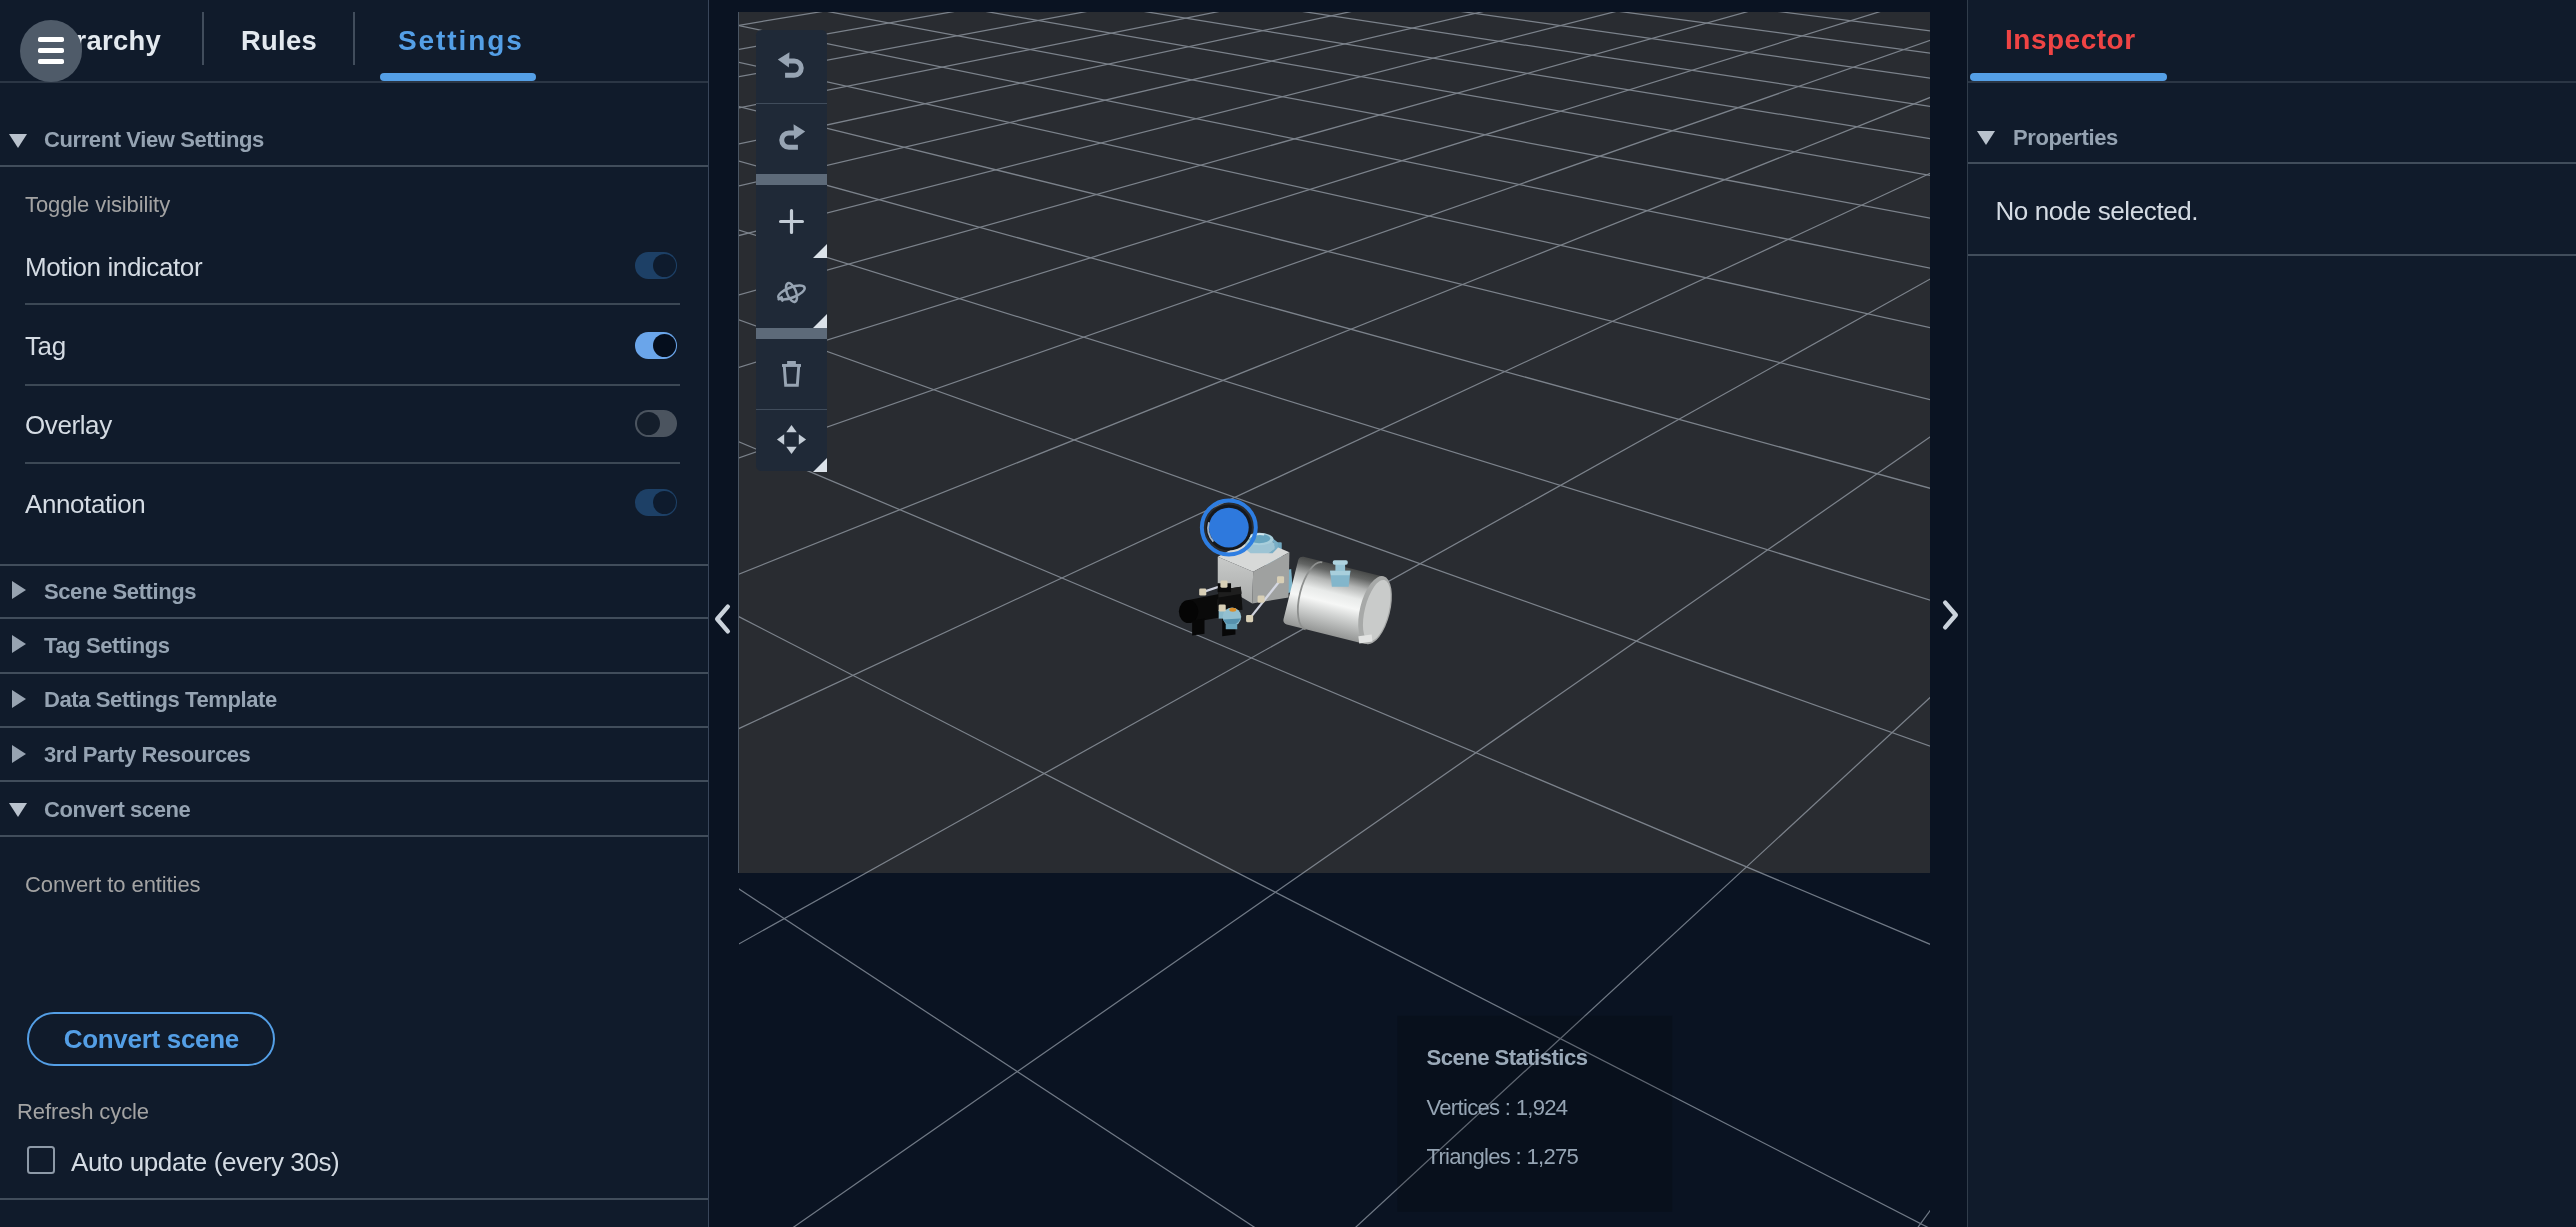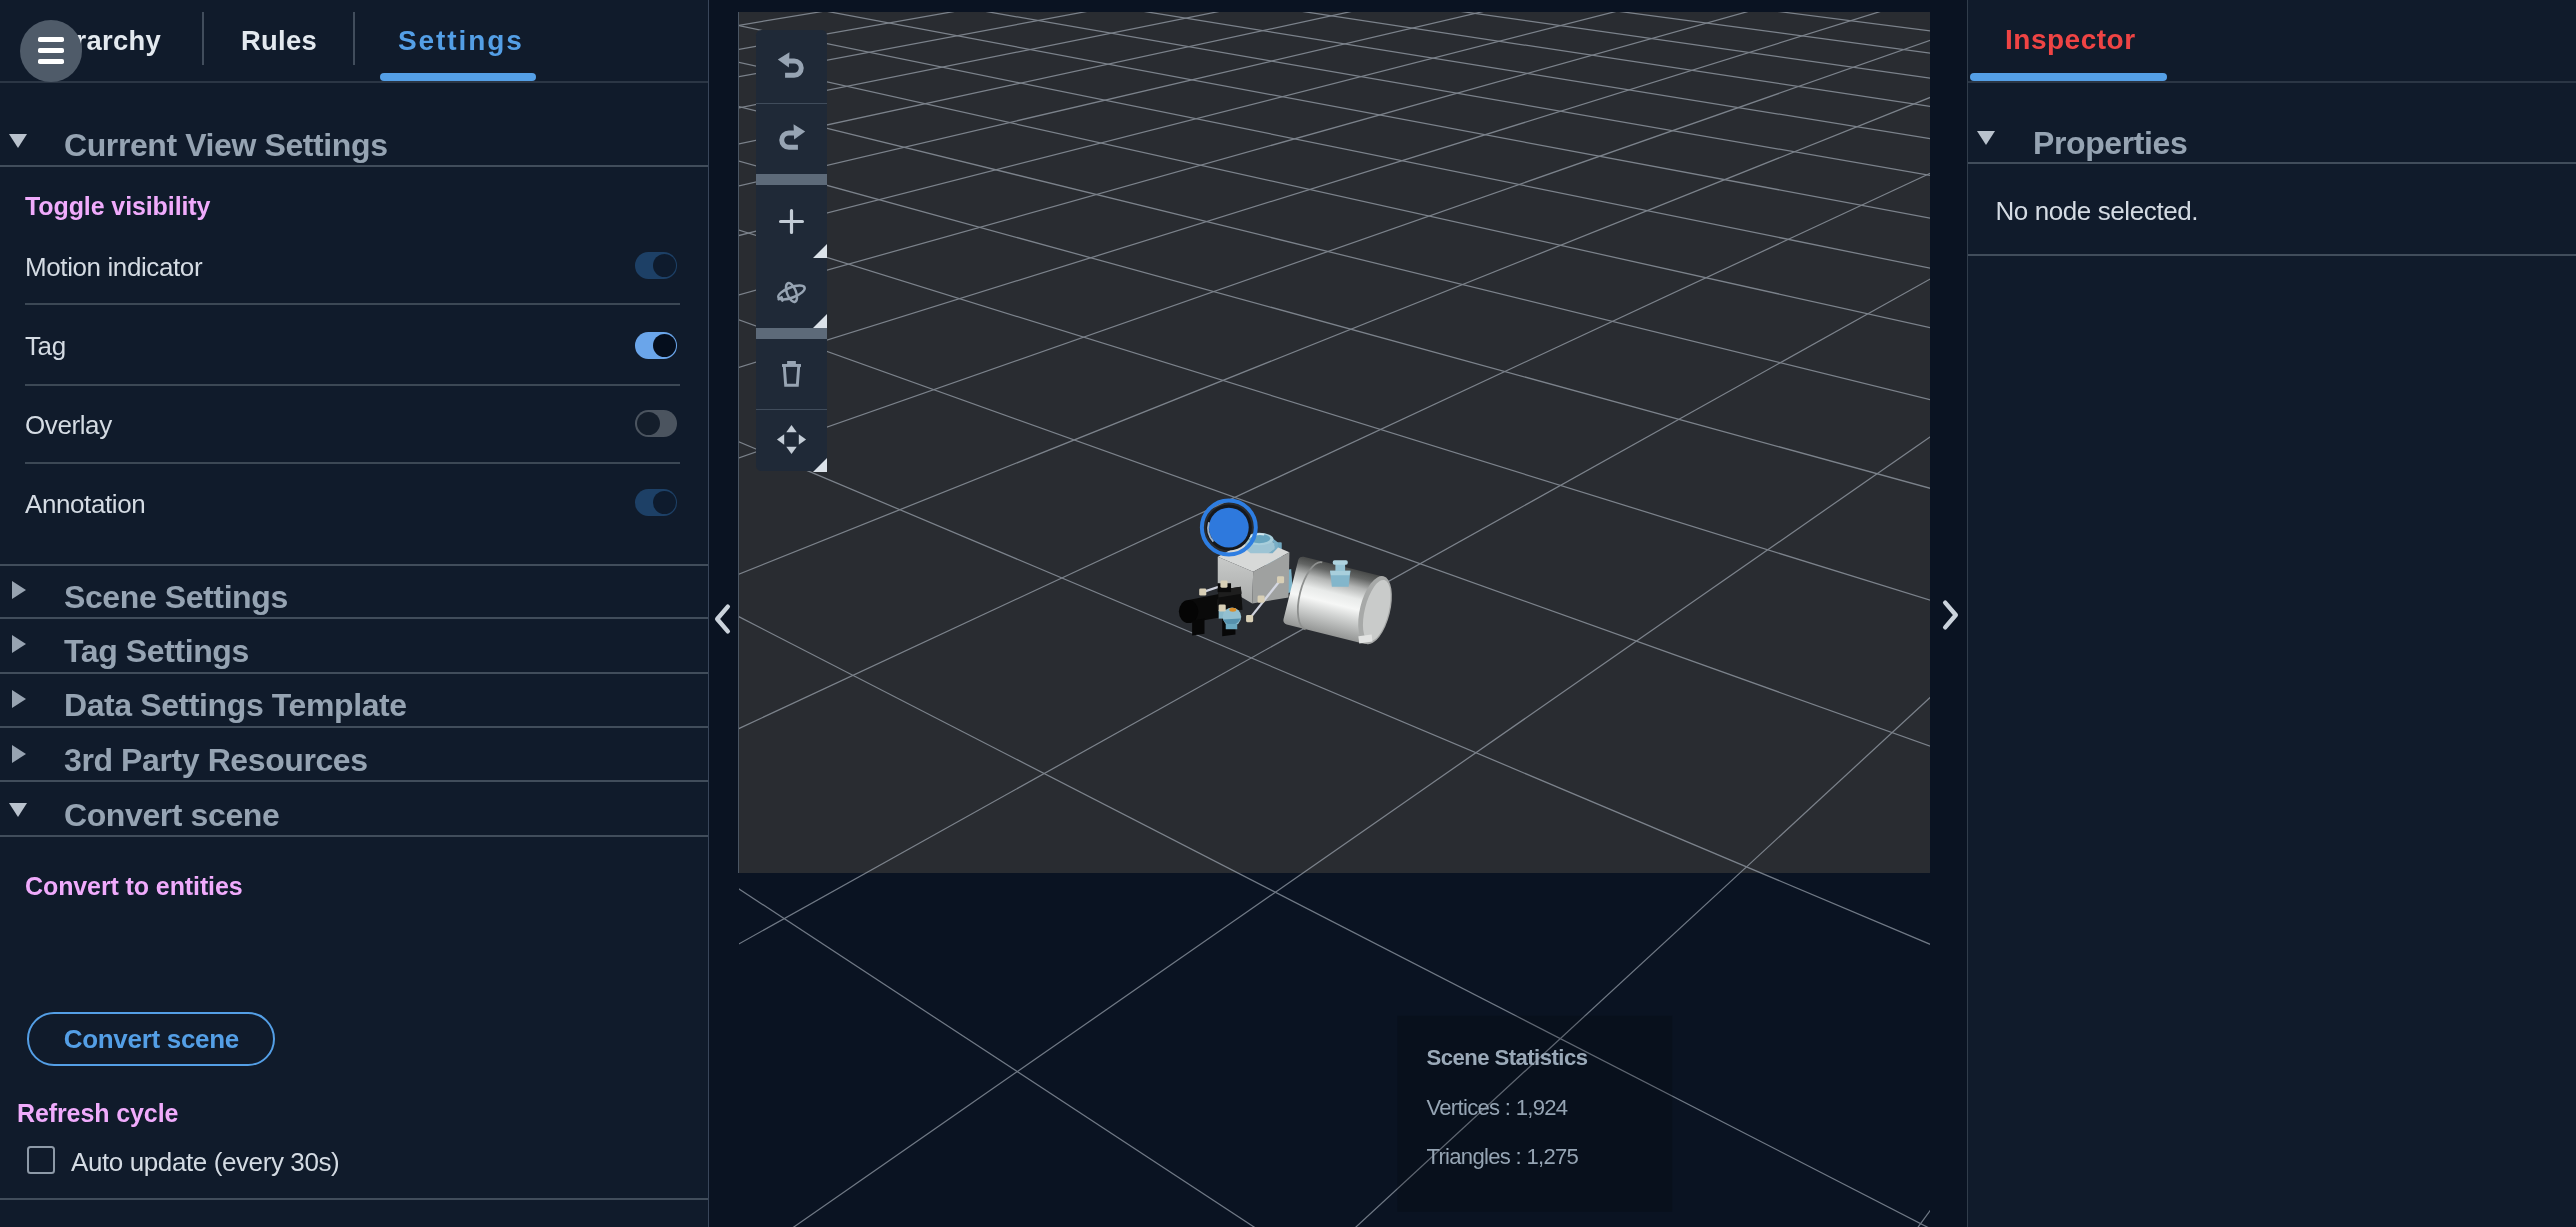--- a/index.html
+++ b/index.html
@@ -1,20 +1,20 @@
 <!DOCTYPE html>
 <html style="font-size:14px"><head><meta charset="utf-8">
 <style>
 html,body{margin:0;padding:0;}
 body{width:2576px;height:1228px;background:#0a1322;font-family:"Liberation Sans",sans-serif;
      overflow:hidden;position:relative;}
 .abs{position:absolute;}
-.hdr{font-weight:bold;font-size:32px;color:#95a3b2;letter-spacing:-0.4px;margin-left:20px;}
+.hdr{font-weight:bold;font-size:22px;color:#95a3b2;letter-spacing:-0.4px;}
 .lbl{font-size:26px;color:#d4dbe3;letter-spacing:-0.4px;}
-.blbl{font-weight:bold;font-size:25px;color:#f0abfc;letter-spacing:-0.1px;}
+.blbl{font-weight:normal;font-size:22px;color:#a3a3a3;letter-spacing:-0.1px;}
 .tab{font-weight:bold;font-size:27.4px;letter-spacing:0.3px;color:#e3e9ef;}
 </style></head><body>
 
 <div class="abs" style="left:0;top:0;width:708px;height:1228px;background:#101b2b;border-right:1.8px solid #39465a;">
 <div class="abs" style="left:0;top:81px;width:708px;height:1.8px;background:#2b3645;"></div>
 <div class="abs tab" style="left:32px;top:25px;">Hierarchy</div>
 <div class="abs" style="left:202px;top:12.4px;width:1.8px;height:53px;background:#414d5c;"></div>
 <div class="abs tab" style="left:241px;top:25px;">Rules</div>
 <div class="abs" style="left:353px;top:12.4px;width:1.8px;height:53px;background:#414d5c;"></div>
 <div class="abs tab" style="left:398px;top:25px;color:#549fe6;letter-spacing:1.9px;font-size:28px;">Settings</div>

